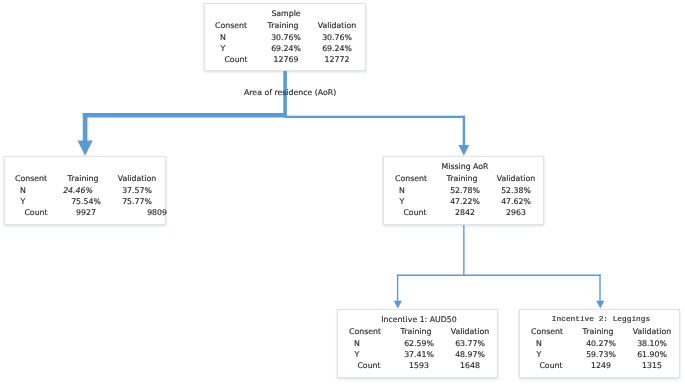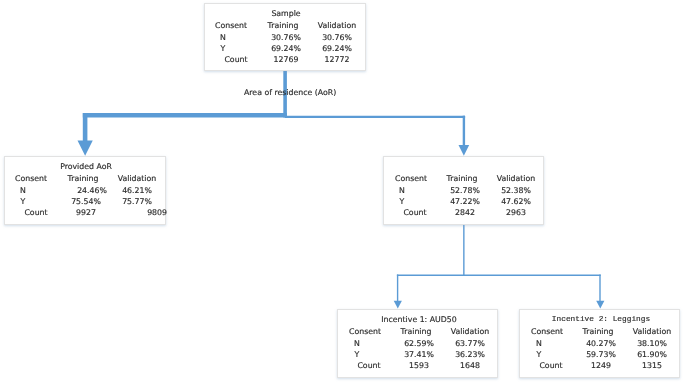--- a/index.html
+++ b/index.html
@@ -81,36 +81,36 @@
     <div class="cell" style="left:101.8px; top:27.6px; width:60px;">30.76%</div>
     <div class="cell" style="left:-11.7px; top:38.8px; width:60px;">Y</div>
     <div class="cell" style="left:50.8px; top:38.8px; width:60px;">69.24%</div>
     <div class="cell" style="left:101.8px; top:38.8px; width:60px;">69.24%</div>
     <div class="cell" style="left:1.0px; top:49.9px; width:60px;">Count</div>
     <div class="cell" style="left:50.8px; top:49.9px; width:60px;">12769</div>
     <div class="cell" style="left:101.8px; top:49.9px; width:60px;">12772</div>
   </div>
 
   <div class="node" style="left:4px; top:156px; width:162px; height:68.6px;">
-    <div class="cell title" style="left:5.7px; top:3.8px; width:150px;">Provided AoR</div>
     <div class="cell" style="left:-3.6px; top:15.8px; width:60px;">Consent</div>
     <div class="cell" style="left:48.1px; top:15.8px; width:60px;">Training</div>
     <div class="cell" style="left:102.0px; top:15.8px; width:60px;">Validation</div>
     <div class="cell" style="left:-11.7px; top:27.6px; width:60px;">N</div>
-    <div class="cell" style="left:57px; top:27.6px; width:60px;">24.46%</div>
-    <div class="cell" style="left:101.8px; top:27.6px; width:60px;">46.21%</div>
+    <div class="cell" style="left:43px; top:27.6px; width:60px;font-style:italic;">24.46%</div>
+    <div class="cell" style="left:101.8px; top:27.6px; width:60px;">37.57%</div>
     <div class="cell" style="left:-11.7px; top:38.8px; width:60px;">Y</div>
     <div class="cell" style="left:50.8px; top:38.8px; width:60px;">75.54%</div>
     <div class="cell" style="left:101.8px; top:38.8px; width:60px;">75.77%</div>
     <div class="cell" style="left:1.0px; top:49.9px; width:60px;">Count</div>
     <div class="cell" style="left:50.8px; top:49.9px; width:60px;">9927</div>
     <div class="cell" style="left:101.8px; top:49.9px; width:60px;text-align:right;">9809</div>
   </div>
 
   <div class="node" style="left:383.1px; top:156px; width:161.3px; height:68.6px;">
+    <div class="cell title" style="left:5.7px; top:3.8px; width:150px;">Missing AoR</div>
     <div class="cell" style="left:-3.6px; top:15.8px; width:60px;">Consent</div>
     <div class="cell" style="left:48.1px; top:15.8px; width:60px;">Training</div>
     <div class="cell" style="left:102.0px; top:15.8px; width:60px;">Validation</div>
     <div class="cell" style="left:-11.7px; top:27.6px; width:60px;">N</div>
     <div class="cell" style="left:50.8px; top:27.6px; width:60px;">52.78%</div>
     <div class="cell" style="left:101.8px; top:27.6px; width:60px;">52.38%</div>
     <div class="cell" style="left:-11.7px; top:38.8px; width:60px;">Y</div>
     <div class="cell" style="left:50.8px; top:38.8px; width:60px;">47.22%</div>
     <div class="cell" style="left:101.8px; top:38.8px; width:60px;">47.62%</div>
     <div class="cell" style="left:1.0px; top:49.9px; width:60px;">Count</div>
@@ -121,21 +121,21 @@
   <div class="node" style="left:317.4px; top:309px; width:161px; height:68.6px;margin-left:20px;">
     <div class="cell title" style="left:5.7px; top:3.8px; width:150px;">Incentive 1: AUD50</div>
     <div class="cell" style="left:-3.6px; top:15.8px; width:60px;">Consent</div>
     <div class="cell" style="left:48.1px; top:15.8px; width:60px;">Training</div>
     <div class="cell" style="left:102.0px; top:15.8px; width:60px;">Validation</div>
     <div class="cell" style="left:-11.7px; top:27.6px; width:60px;">N</div>
     <div class="cell" style="left:50.8px; top:27.6px; width:60px;">62.59%</div>
     <div class="cell" style="left:101.8px; top:27.6px; width:60px;">63.77%</div>
     <div class="cell" style="left:-11.7px; top:38.8px; width:60px;">Y</div>
     <div class="cell" style="left:50.8px; top:38.8px; width:60px;">37.41%</div>
-    <div class="cell" style="left:101.8px; top:38.8px; width:60px;">36.23%</div>
+    <div class="cell" style="left:101.8px; top:38.8px; width:60px;">48.97%</div>
     <div class="cell" style="left:1.0px; top:49.9px; width:60px;">Count</div>
     <div class="cell" style="left:50.8px; top:49.9px; width:60px;">1593</div>
     <div class="cell" style="left:101.8px; top:49.9px; width:60px;">1648</div>
   </div>
 
   <div class="node" style="left:519.4px; top:309px; width:161.1px; height:68.6px;">
     <div class="cell title" style="left:5.7px; top:3.8px; width:150px;font-family:Liberation Mono, monospace;">Incentive 2: Leggings</div>
     <div class="cell" style="left:-3.6px; top:15.8px; width:60px;">Consent</div>
     <div class="cell" style="left:48.1px; top:15.8px; width:60px;">Training</div>
     <div class="cell" style="left:102.0px; top:15.8px; width:60px;">Validation</div>

